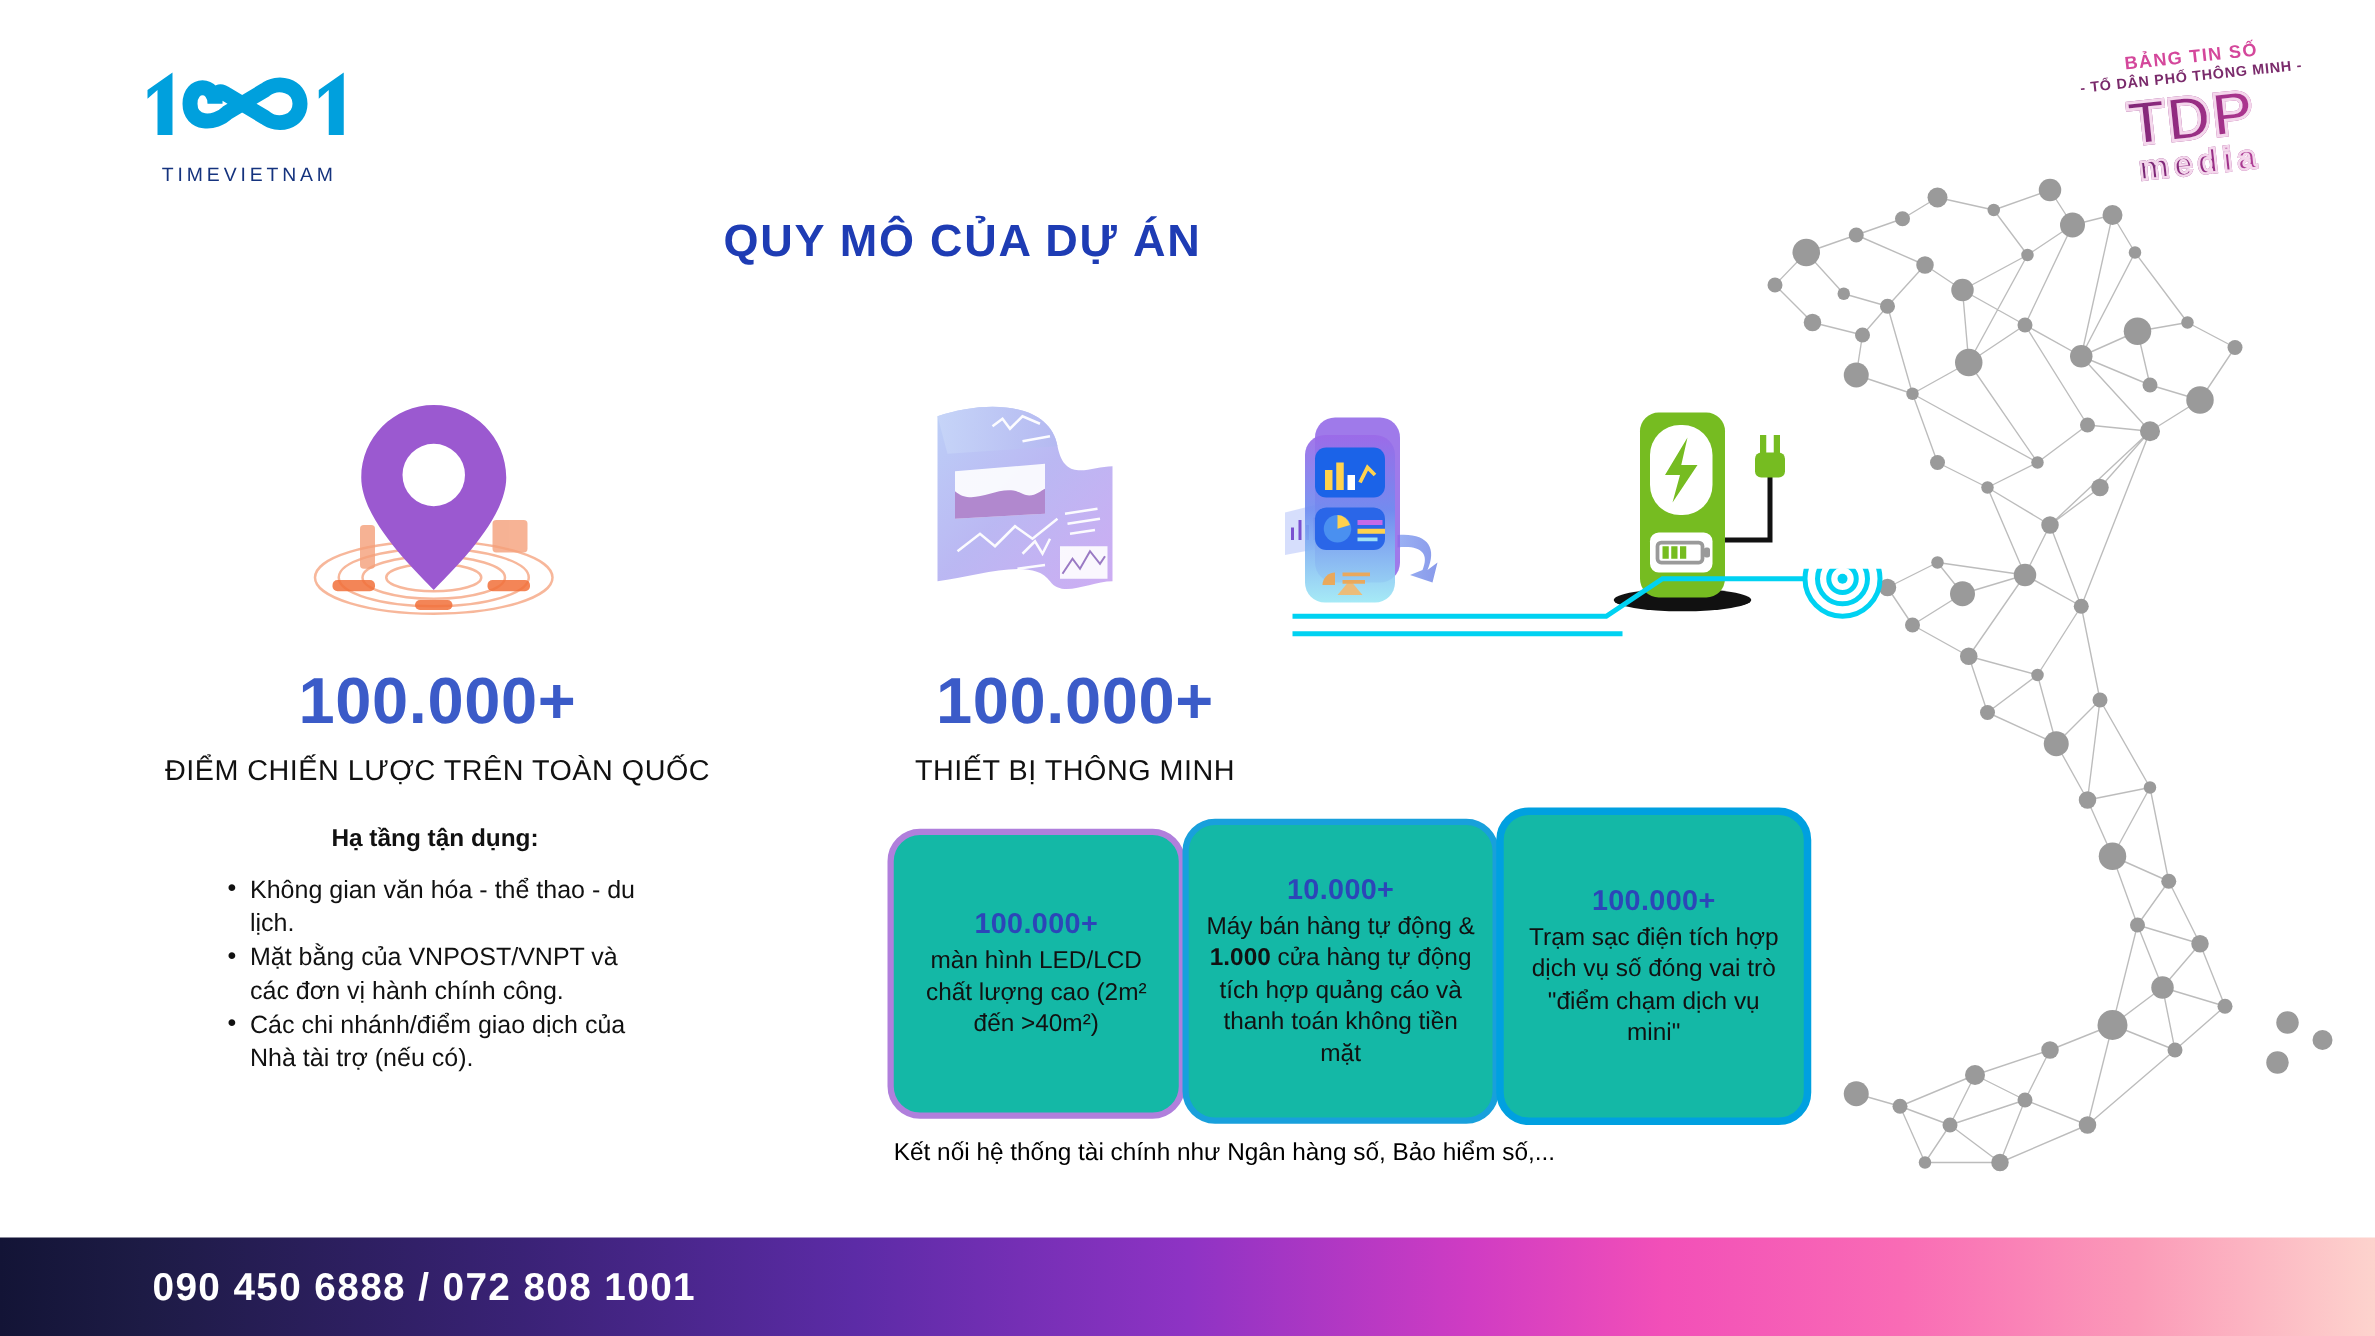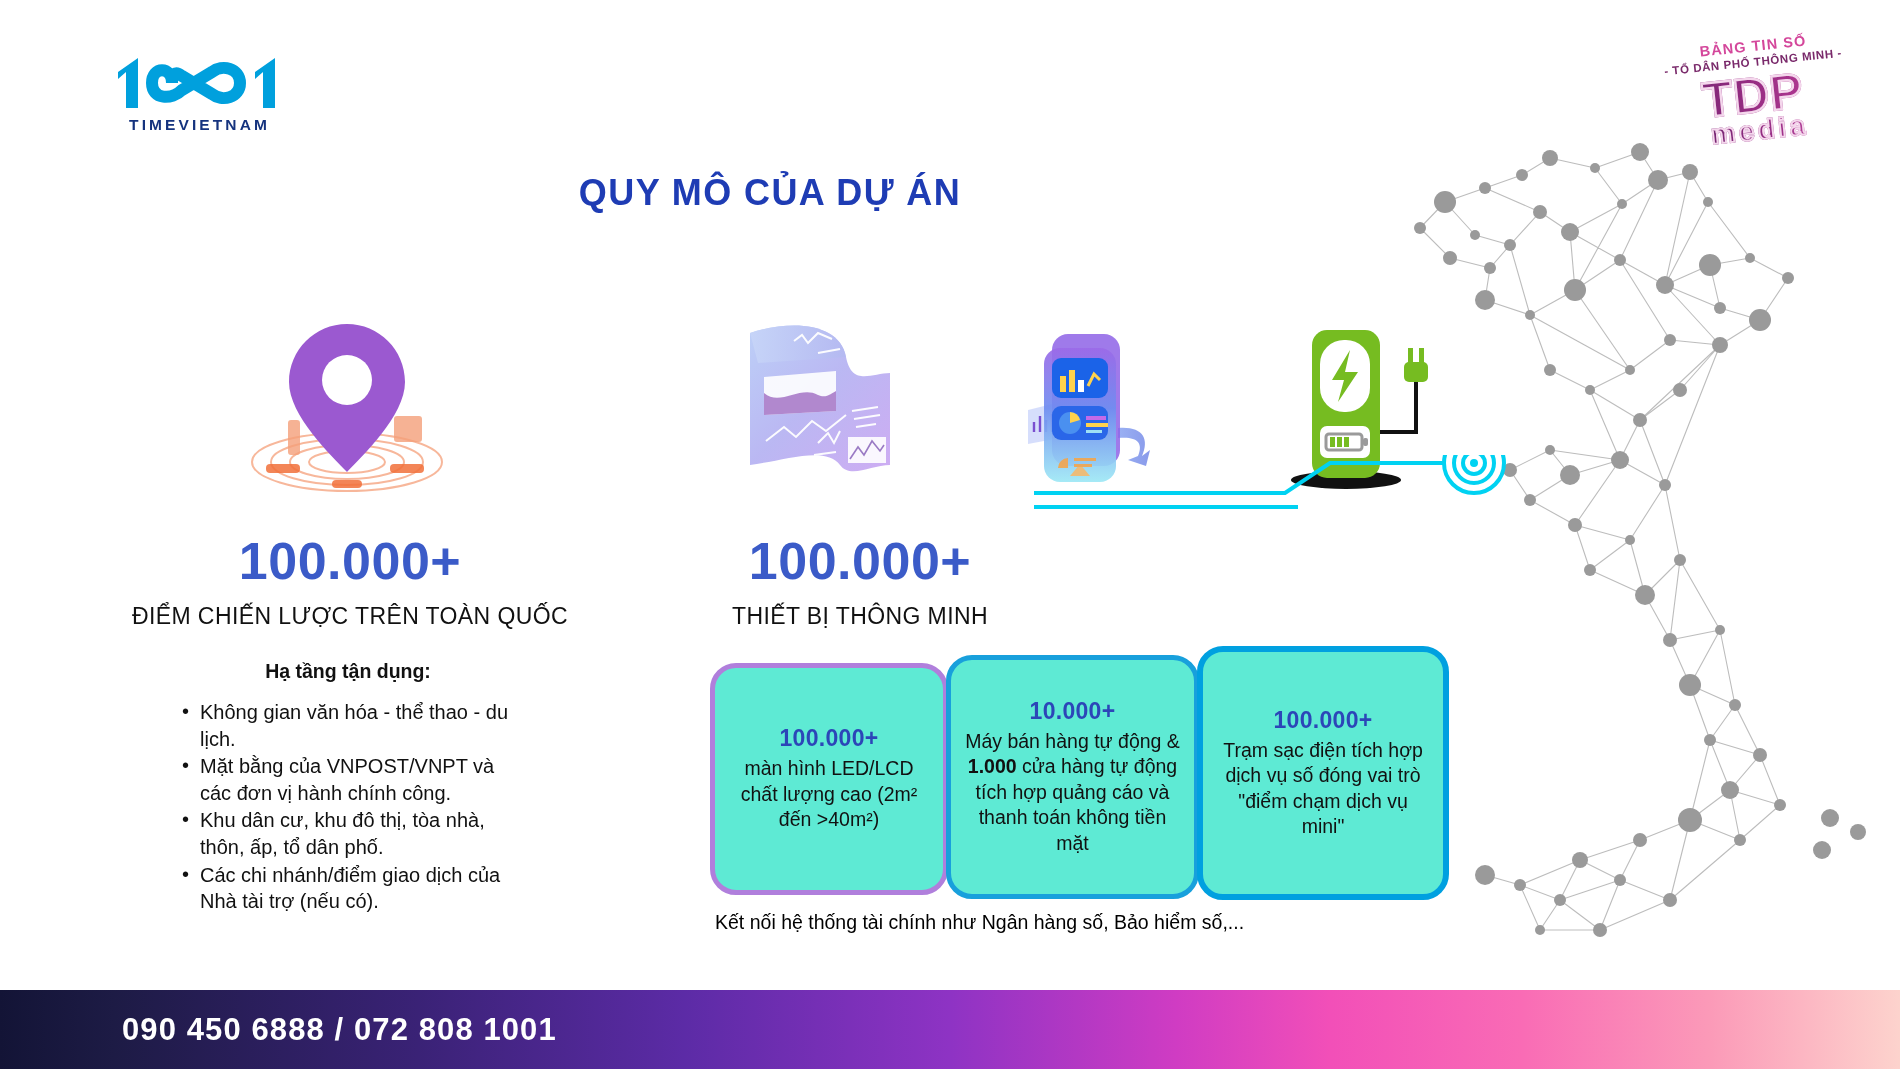--- a/index.html
+++ b/index.html
@@ -9,22 +9,22 @@
     background: #ffffff;
     font-family: "Liberation Sans", "DejaVu Sans", sans-serif;
     overflow: hidden;
   }
   #page { position: relative; width: 1900px; height: 1069px; background: #fff; }
 
   
   .logo-1001 { position: absolute; left: 112px; top: 52px; width: 175px; }
   .logo-1001 .mark { display: block; }
   .logo-1001 .wordmark {
-    display: block; margin-top: 6px; text-align: center;
-    font-size: 15.5px; letter-spacing: 3.1px; font-weight: 700;
+    display: block; margin-top: 22px; text-align: center;
+    font-size: 15.5px; letter-spacing: 3.1px; font-weight: 400;
     color: #15337e;
   }
 
   
   .tdp { position: absolute; right: 52px; top: 38px; width: 190px; text-align: center; }
   .tdp .l1 {
     font-size: 14.5px; font-weight: 800; color: #d4479b; letter-spacing: 1.1px;
     transform: rotate(-6deg); text-shadow: 0 0 2px #fff;
   }
   .tdp .l2 {
@@ -85,21 +85,21 @@
     position: relative; padding-left: 22px; font-size: 20px; line-height: 1.33;
     margin-bottom: 1px;
   }
   .infra li::before {
     content: "•"; position: absolute; left: 4px; top: -1px; font-size: 20px; color: #111;
   }
 
   
   .boxwrap { position: absolute; left: 710px; top: 655px; width: 790px; height: 250px; }
   .fbox {
-    position: absolute; background: #5eead4; border-radius: 26px;
+    position: absolute; background: #14b8a6; border-radius: 26px;
     display: flex; flex-direction: column; justify-content: center; align-items: center;
     text-align: center; padding: 8px 14px;
   }
   .fbox .bnum {
     font-size: 23px; font-weight: 800; color: #2c46b8; margin-bottom: 4px; letter-spacing: .3px;
   }
   .fbox .btxt { font-size: 19.5px; line-height: 1.3; color: #111; }
   .fbox .btxt b { font-weight: 700; }
 
   #box1 { left: 0px;   top: 8px;  width: 238px; height: 232px; border: 5px solid #b07fdc; z-index: 1; }
@@ -383,21 +383,20 @@
   <div class="stat" id="stat-right">
     <div class="num">100.000+</div>
     <div class="cap">THIẾT BỊ THÔNG MINH</div>
   </div>
 
   <div class="infra">
     <h4>Hạ tầng tận dụng:</h4>
     <ul>
       <li>Không gian văn hóa - thể thao - du lịch.</li>
       <li>Mặt bằng của VNPOST/VNPT và các đơn vị hành chính công.</li>
-      <li>Khu dân cư, khu đô thị, tòa nhà, thôn, ấp, tổ dân phố.</li>
       <li>Các chi nhánh/điểm giao dịch của Nhà tài trợ (nếu có).</li>
     </ul>
   </div>
 
   <div class="boxwrap">
 
     <div class="fbox" id="box1">
       <div class="bnum">100.000+</div>
       <div class="btxt">màn hình LED/LCD chất lượng cao (2m² đến &gt;40m²)</div>
     </div>

